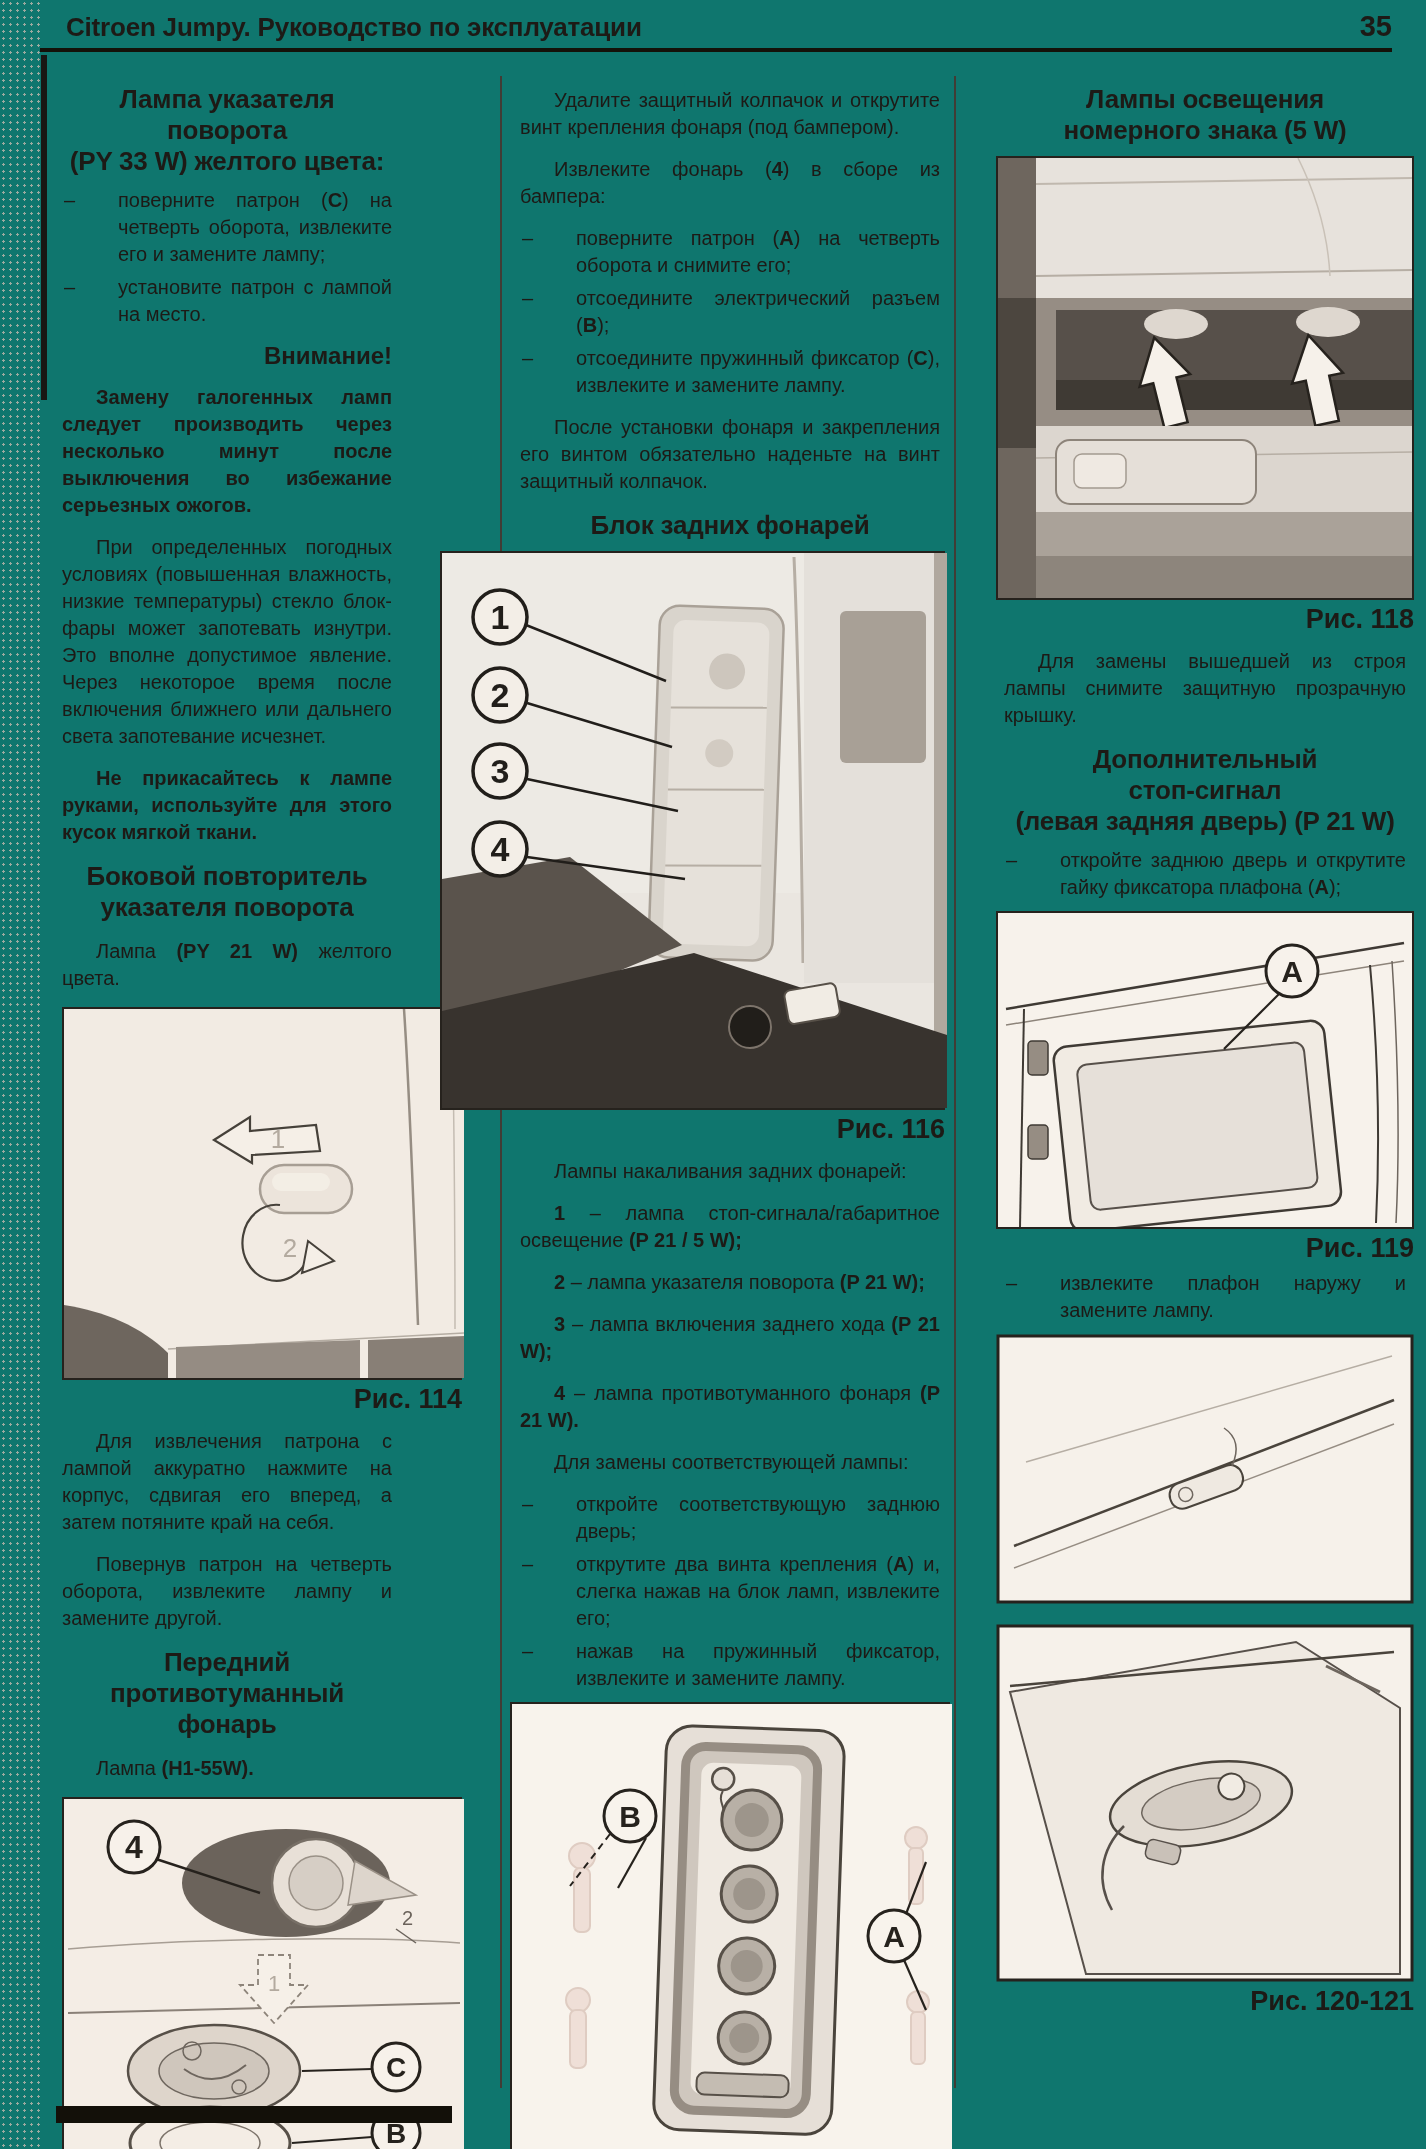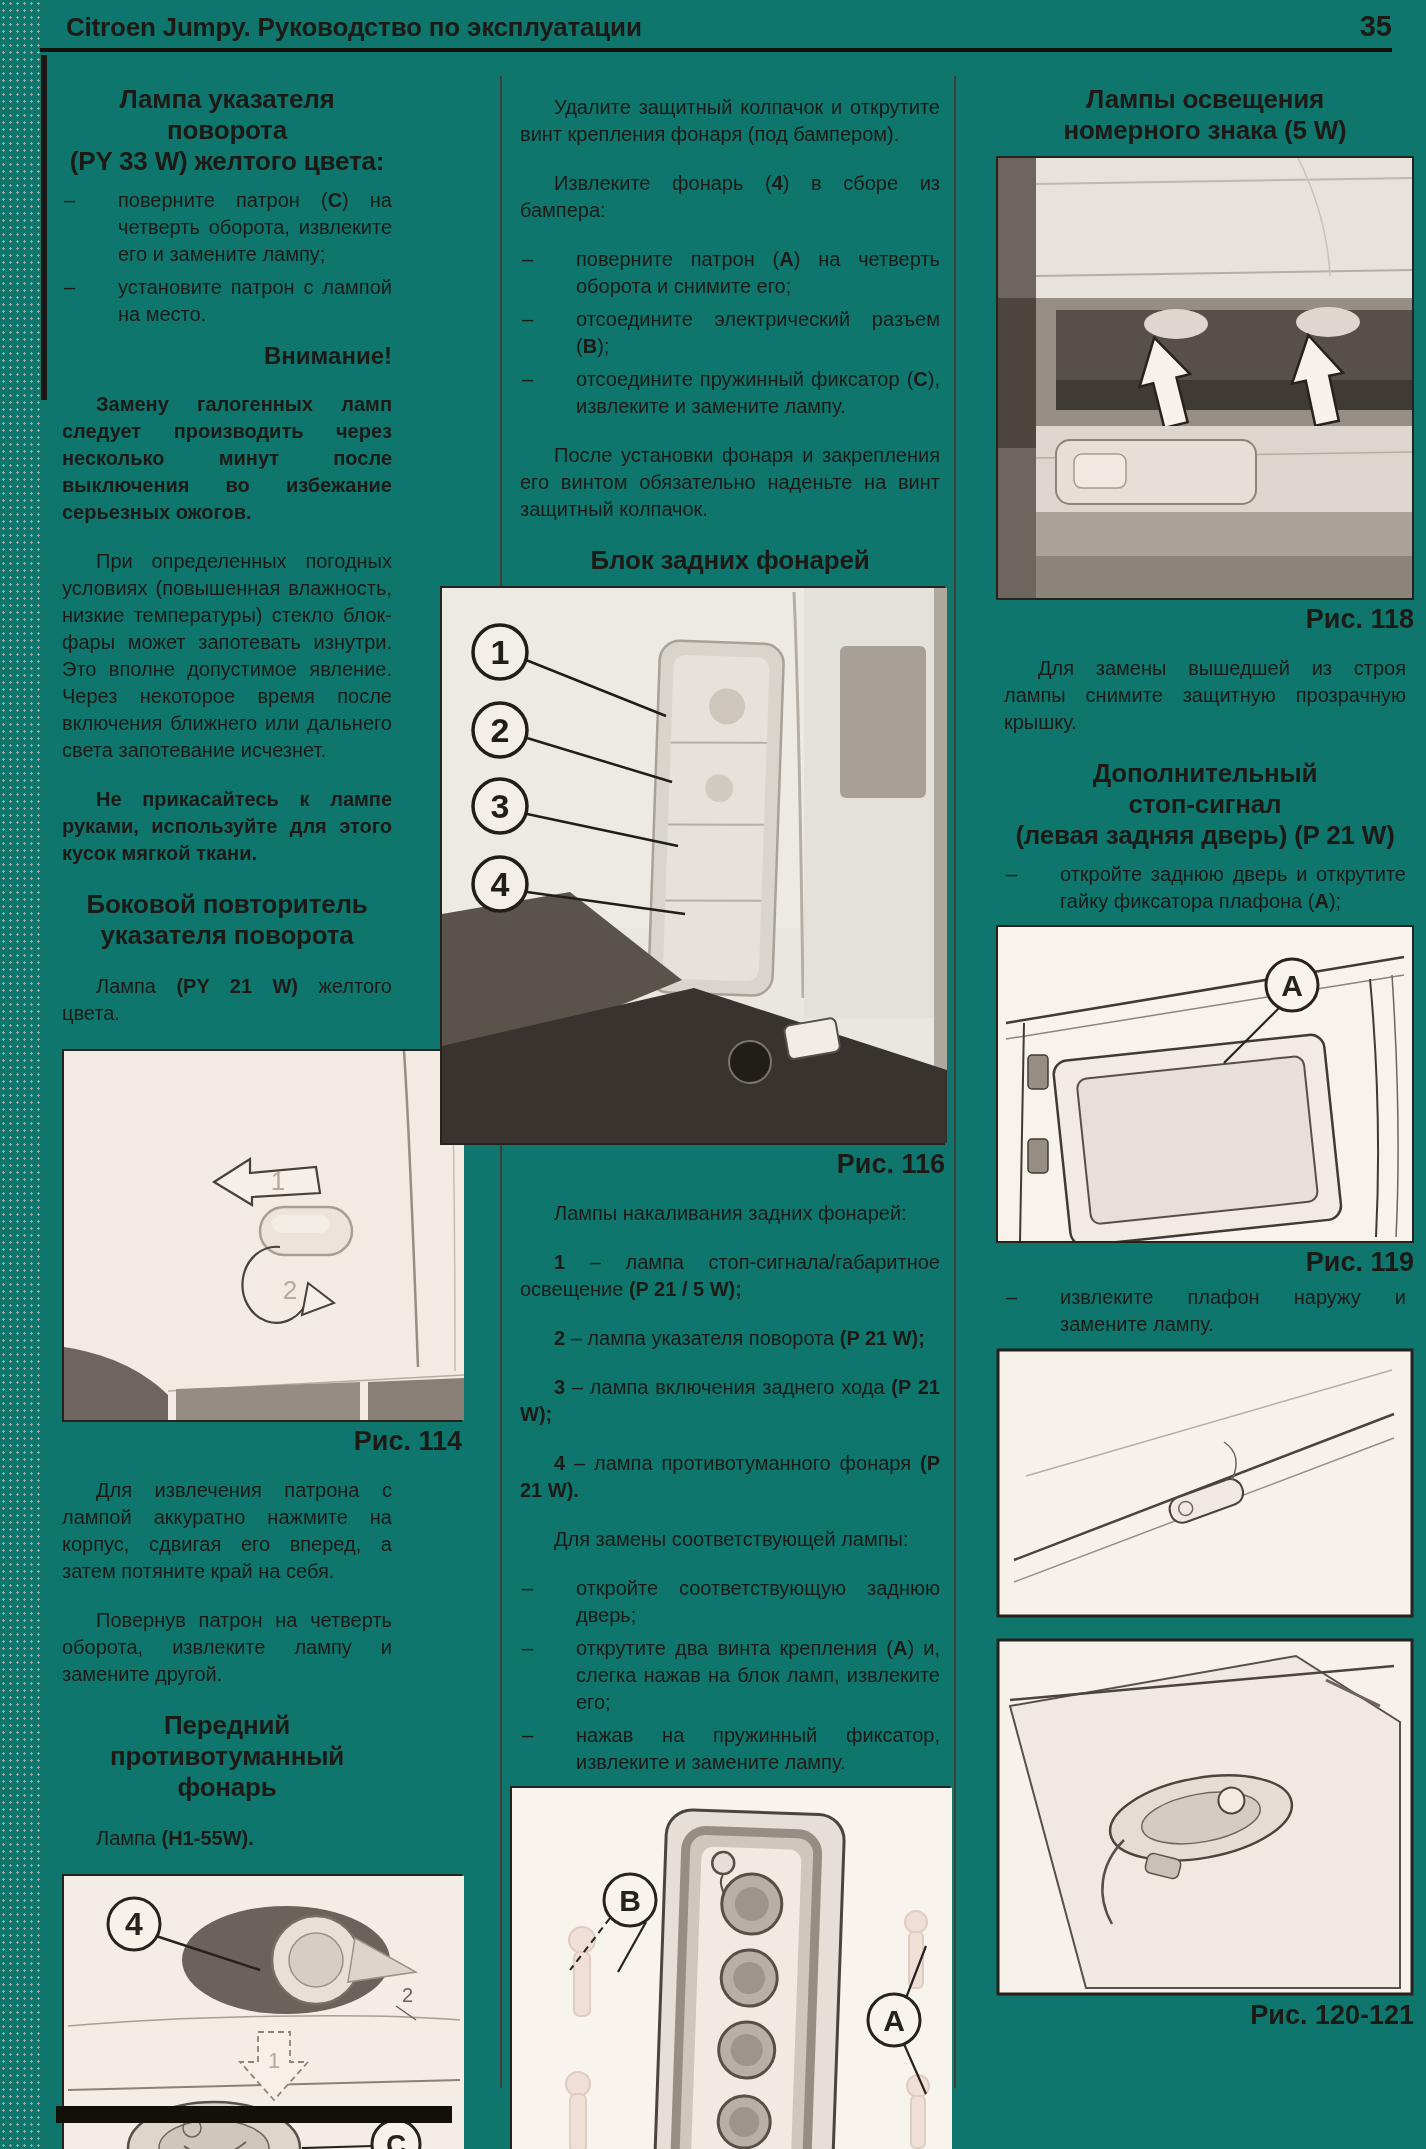--- a/index.html
+++ b/index.html
@@ -14,21 +14,21 @@
   .header-rule{position:absolute;left:40px;top:48px;width:1352px;height:4px;background:#141109;}
   .divider{position:absolute;top:76px;height:2012px;width:2px;background:#413c35;}
   .divider.d1{left:500px;} .divider.d2{left:954px;}
   .col{position:absolute;top:72px;font-size:20px;line-height:27px;text-align:justify;}
   .col-left{left:62px;width:330px;}
   .col-mid{left:520px;width:420px;}
   .col-right{left:1004px;width:402px;}
   .h{font-weight:bold;font-size:26px;line-height:31px;margin:12px 0 10px;text-align:center;letter-spacing:-.2px;}
   .h .line{display:block;}
   .h-attn{font-weight:bold;font-size:24px;margin:14px 0 8px;text-indent:36px;text-align:right;}
-  .p{margin:22px 0;text-indent:34px;}
+  .p{margin:15px 0;text-indent:34px;}
   .p-bold{font-weight:bold;}
   .li{display:flex;margin:6px 0;}
   .li .dash{width:54px;flex:none;padding-left:2px;}
   .li .txt{flex:1;}
   .figwrap{margin:10px 0 8px;}
   .figframe{border:2px solid #26221d;background:#f4eee6;line-height:0;}
   .cap{font-weight:bold;font-size:27px;text-align:right;margin:6px 0 0;text-indent:0;line-height:27px;}
   .w400{width:400px;}
   .w505{width:505px;margin-left:-80px;}
   .w440{width:440px;margin-left:-10px;}

